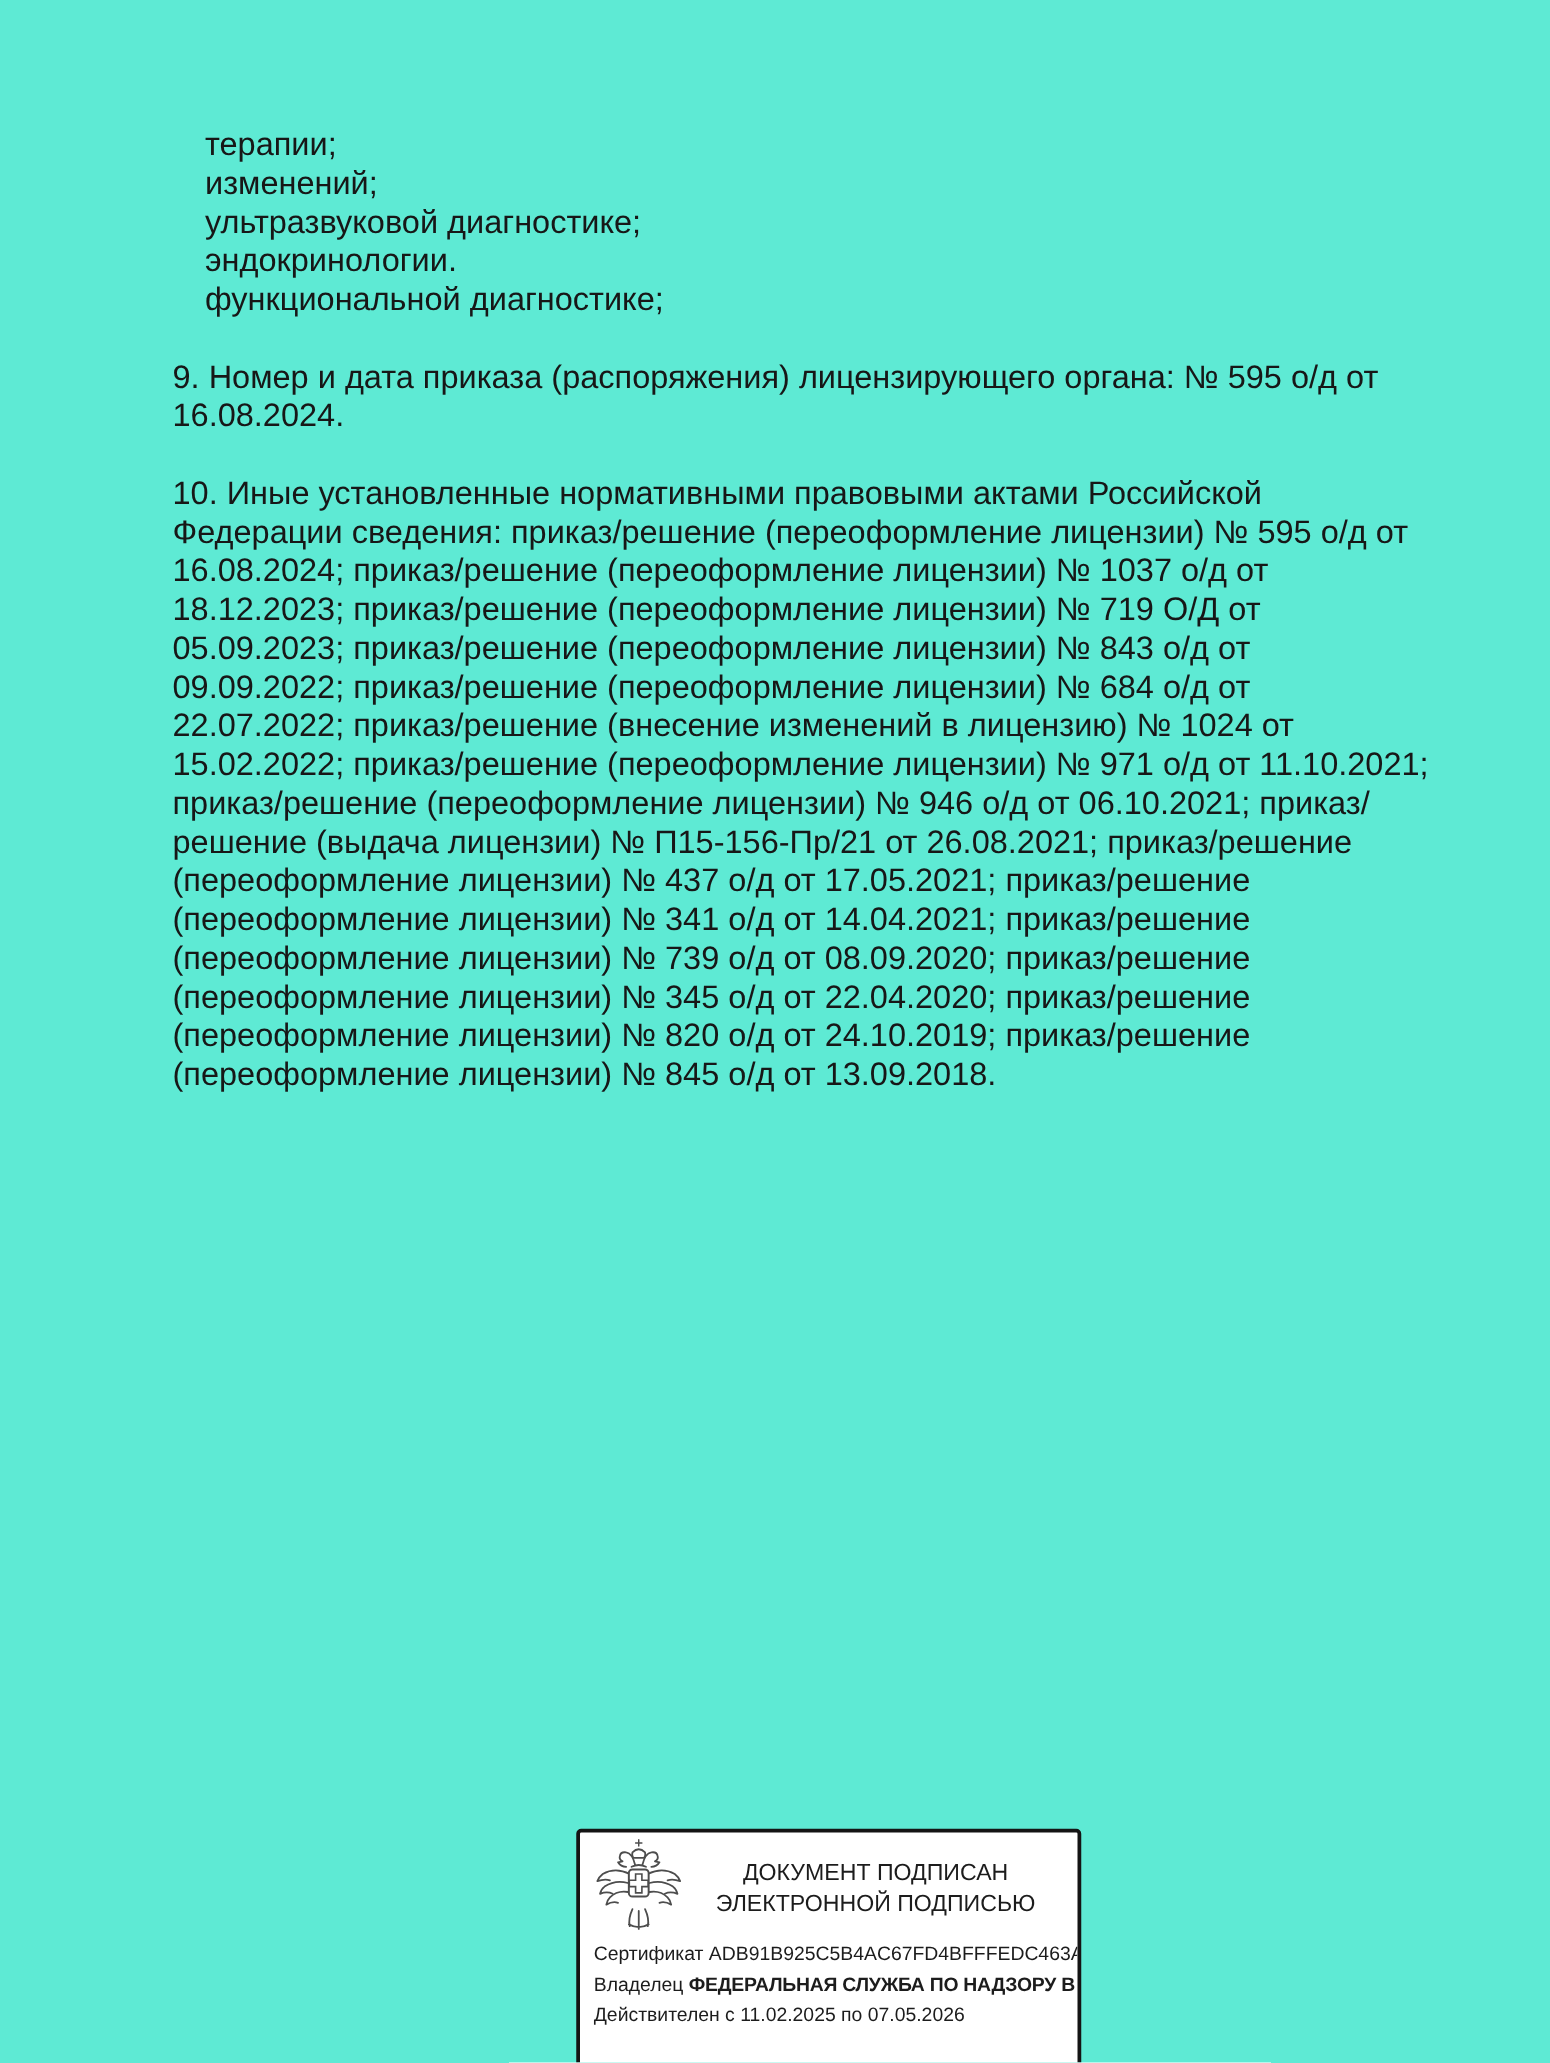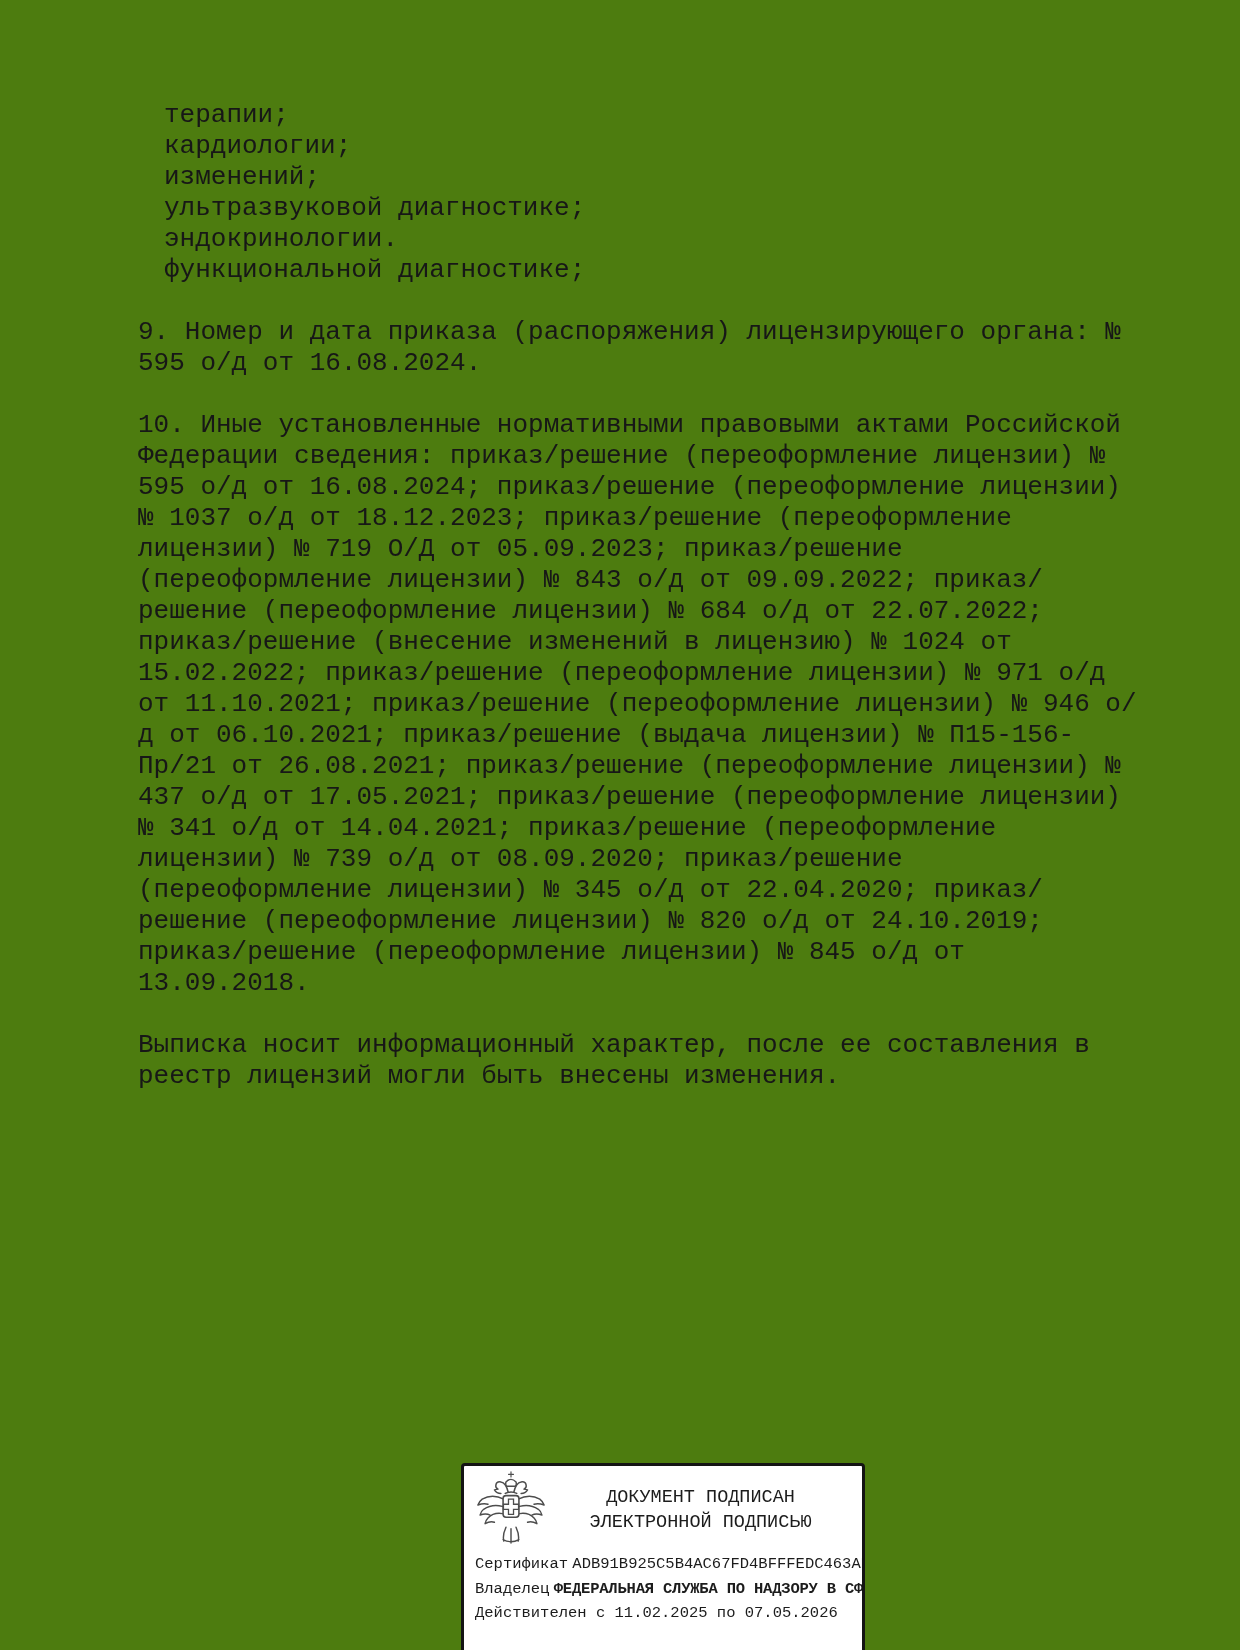--- a/index.html
+++ b/index.html
@@ -5,23 +5,23 @@
 <style>
   html, body {
     margin: 0;
     padding: 0;
     background: #ffffff;
   }
   .page {
     position: relative;
     width: 1240px;
     height: 1650px;
-    background: #4d7c0f;
+    background: #5eead4;
     overflow: hidden;
-    font-family: Liberation Mono, monospace;
+    font-family: Liberation Sans, sans-serif;
     color: #171717;
   }
   
   .textblock {
     position: absolute;
     left: 138px;
     top: 100px;
     width: 1005px;
     font-size: 26px;
     line-height: 31px;
@@ -83,31 +83,29 @@
 </head>
 <body>
 
 <div class="page">
 
   <div class="textblock">
 
     <p class="line ind-list">терапии;</p>
 
 
-    <p class="line ind-list">кардиологии;</p>
     <p class="line ind-list">изменений;</p>
     <p class="line ind-list">ультразвуковой диагностике;</p>
     <p class="line ind-list">эндокринологии.</p>
     <p class="line ind-list">функциональной диагностике;</p>
 
     <p class="para">9. Номер и дата приказа (распоряжения) лицензирующего органа: № 595 о/д от 16.08.2024.</p>
 
     <p class="para">10. Иные установленные нормативными правовыми актами Российской Федерации сведения: приказ/решение (переоформление лицензии) № 595 о/д от 16.08.2024; приказ/решение (переоформление лицензии) № 1037 о/д от 18.12.2023; приказ/решение (переоформление лицензии) № 719 О/Д от 05.09.2023; приказ/решение (переоформление лицензии) № 843 о/д от 09.09.2022; приказ/решение (переоформление лицензии) № 684 о/д от 22.07.2022; приказ/решение (внесение изменений в лицензию) № 1024 от 15.02.2022; приказ/решение (переоформление лицензии) № 971 о/д от 11.10.2021; приказ/решение (переоформление лицензии) № 946 о/д от 06.10.2021; приказ/решение (выдача лицензии) № П15-156-Пр/21 от 26.08.2021; приказ/решение (переоформление лицензии) № 437 о/д от 17.05.2021; приказ/решение (переоформление лицензии) № 341 о/д от 14.04.2021; приказ/решение (переоформление лицензии) № 739 о/д от 08.09.2020; приказ/решение (переоформление лицензии) № 345 о/д от 22.04.2020; приказ/решение (переоформление лицензии) № 820 о/д от 24.10.2019; приказ/решение (переоформление лицензии) № 845 о/д от 13.09.2018.</p>
 
-    <p class="para">Выписка носит информационный характер, после ее составления в реестр лицензий могли быть внесены изменения.</p>
 
   </div>
 
   <div class="stamp">
 
     <div class="stamp-top">
 
       <svg class="emblem" viewBox="0 0 100 108" aria-hidden="true">
         <g fill="none" stroke="#4d4d4d" stroke-width="2" stroke-linejoin="round" stroke-linecap="round">
 

